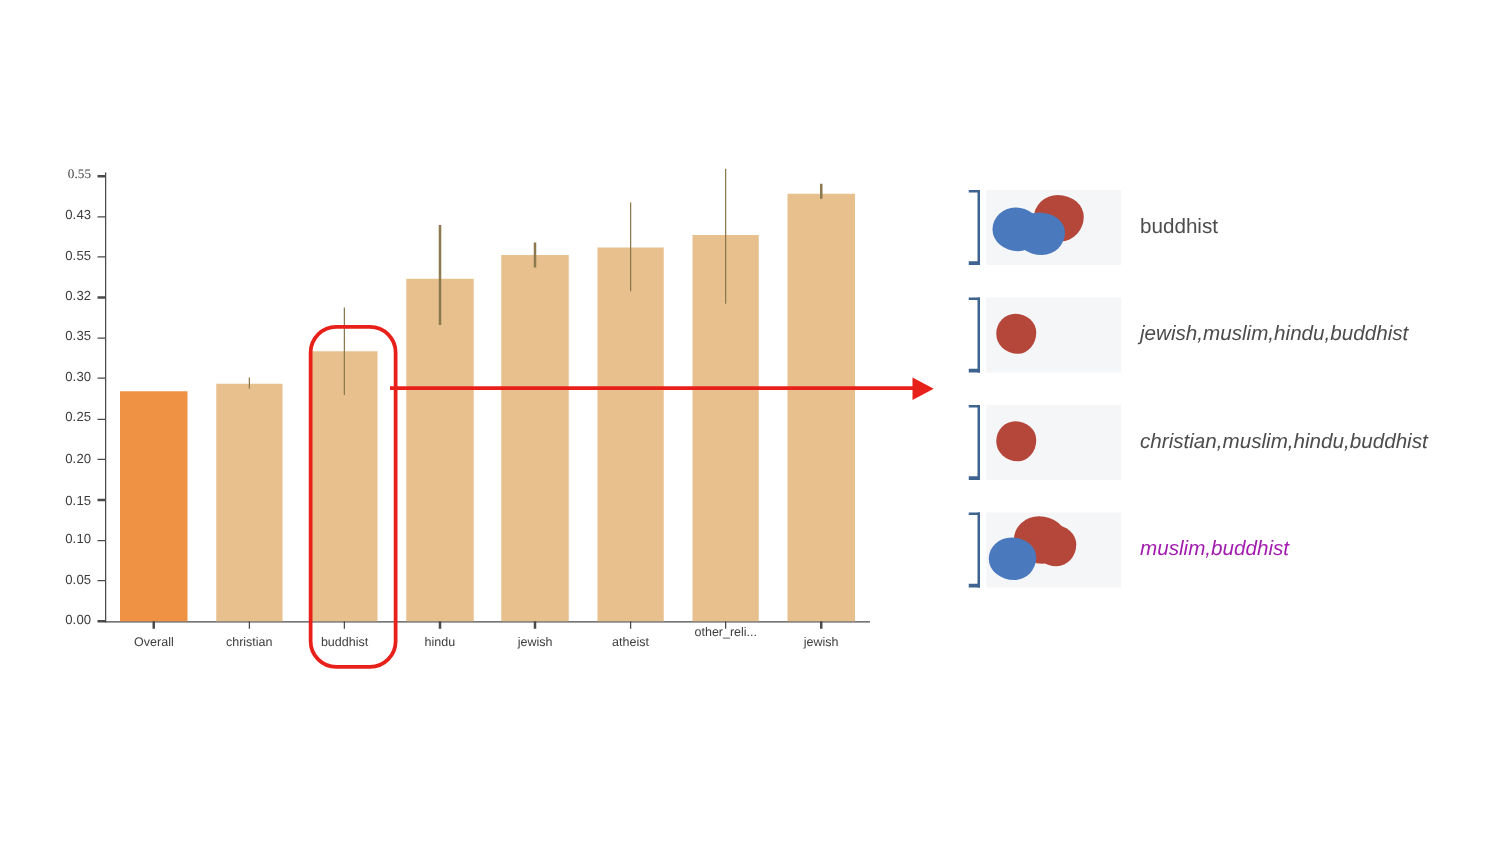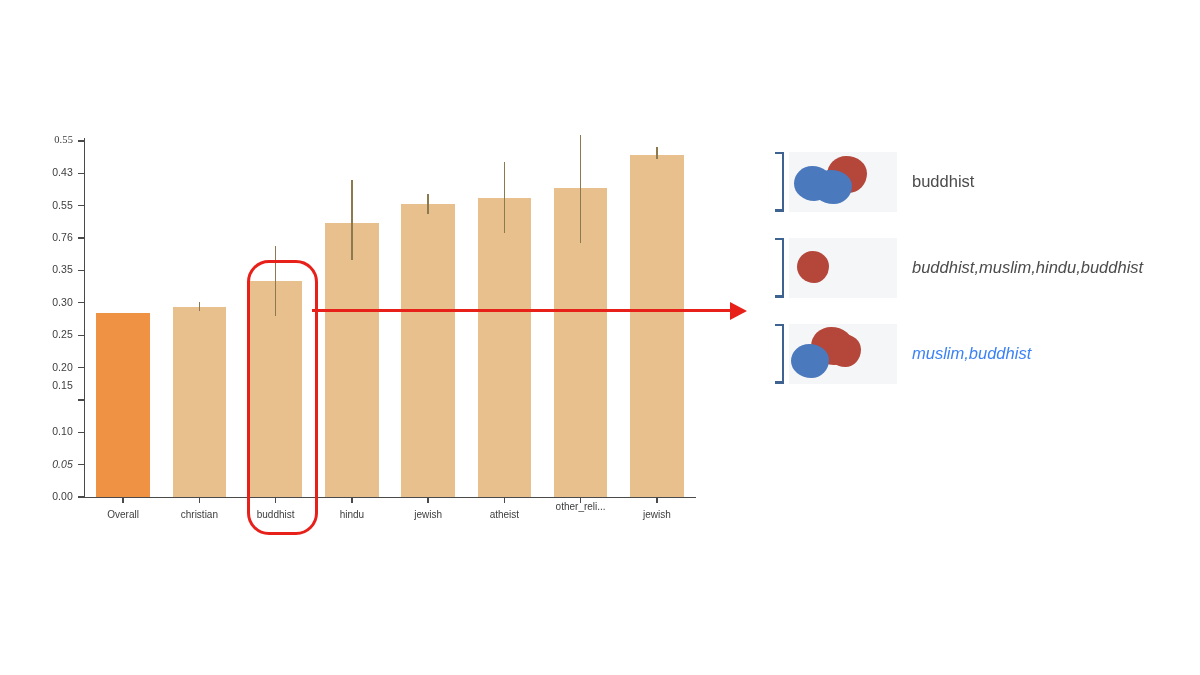--- a/index.html
+++ b/index.html
@@ -62,35 +62,35 @@
 <div id="root">
 
   <div id="chart-panel">
     <div class="axis-spine" id="y-spine"></div>
     <div class="axis-spine" id="x-spine"></div>
 
     <div id="yticks">
         <div class="ytick-line" style="left: 78px; top: 496.35px;"></div>
         <div class="ytick-label" style="left: 29px; top: 490px;">0.00</div>
         <div class="ytick-line" style="left: 78px; top: 463.986px;"></div>
-        <div class="ytick-label" style="left: 29px; top: 457.636px; font-style: italic;">0.05</div>
+        <div class="ytick-label" style="left: 29px; top: 457.636px;">0.05</div>
         <div class="ytick-line" style="left: 78px; top: 431.623px;"></div>
         <div class="ytick-label" style="left: 29px; top: 425.273px;">0.10</div>
         <div class="ytick-line" style="left: 78px; top: 399.259px;"></div>
-        <div class="ytick-label" style="left: 29px; top: 379px;">0.15</div>
+        <div class="ytick-label" style="left: 29px; top: 395px;">0.15</div>
         <div class="ytick-line" style="left: 78px; top: 366.895px;"></div>
         <div class="ytick-label" style="left: 29px; top: 360.545px;">0.20</div>
         <div class="ytick-line" style="left: 78px; top: 334.532px;"></div>
         <div class="ytick-label" style="left: 29px; top: 328.182px;">0.25</div>
         <div class="ytick-line" style="left: 78px; top: 302.168px;"></div>
         <div class="ytick-label" style="left: 29px; top: 295.818px;">0.30</div>
         <div class="ytick-line" style="left: 78px; top: 269.805px;"></div>
         <div class="ytick-label" style="left: 29px; top: 263.455px;">0.35</div>
         <div class="ytick-line" style="left: 78px; top: 237.441px;"></div>
-        <div class="ytick-label" style="left: 29px; top: 231.091px;">0.76</div>
+        <div class="ytick-label" style="left: 29px; top: 231.091px;">0.32</div>
         <div class="ytick-line" style="left: 78px; top: 205.077px;"></div>
         <div class="ytick-label" style="left: 29px; top: 198.727px;">0.55</div>
         <div class="ytick-line" style="left: 78px; top: 172.714px;"></div>
         <div class="ytick-label" style="left: 29px; top: 166.364px;">0.43</div>
         <div class="ytick-line" style="left: 78px; top: 140.35px;"></div>
         <div class="ytick-label" style="left: 29px; top: 134px; font-family: Liberation Serif, serif;">0.55</div>
       </div>
     <div id="bars">
         <div class="bar" title="Overall: 0.284" style="left: 96.4375px; top: 313.175px; width: 53.375px; height: 183.825px; background: rgb(239, 146, 67);"></div>
         <div class="bar" title="christian: 0.293" style="left: 172.688px; top: 307.349px; width: 53.375px; height: 189.651px; background: rgb(231, 192, 141);"></div>
@@ -148,30 +148,41 @@
       </div>
       <div class="legend-row">
         <div class="bracket">
           <div class="v" style="background: rgb(63, 99, 144);"></div>
           <div class="t" style="background: rgb(63, 99, 144);"></div>
           <div class="b" style="background: rgb(63, 99, 144);"></div>
         </div>
         <div class="thumb" style="background: rgb(245, 246, 248);">
           <div class="blob red" style="left: 8px; top: 13px; width: 32px; height: 32px;"></div>
         </div>
-        <div class="legend-label ital" style="color: rgb(76, 76, 76);">buddhist,muslim,hindu,buddhist</div>
+        <div class="legend-label ital" style="color: rgb(76, 76, 76);">jewish,muslim,hindu,buddhist</div>
+      </div>
+      <div class="legend-row">
+        <div class="bracket">
+          <div class="v" style="background: rgb(63, 99, 144);"></div>
+          <div class="t" style="background: rgb(63, 99, 144);"></div>
+          <div class="b" style="background: rgb(63, 99, 144);"></div>
+        </div>
+        <div class="thumb" style="background: rgb(245, 246, 248);">
+          <div class="blob red" style="left: 8px; top: 13px; width: 32px; height: 32px;"></div>
+        </div>
+        <div class="legend-label ital" style="color: rgb(76, 76, 76);">christian,muslim,hindu,buddhist</div>
       </div>
       <div class="legend-row">
         <div class="bracket">
           <div class="v" style="background: rgb(63, 99, 144);"></div>
           <div class="t" style="background: rgb(63, 99, 144);"></div>
           <div class="b" style="background: rgb(63, 99, 144);"></div>
         </div>
         <div class="thumb" style="background: rgb(245, 246, 248);">
           <div class="blob red" style="left: 22px; top: 3px; width: 42px; height: 38px;"></div>
           <div class="blob red" style="left: 38px; top: 10px; width: 34px; height: 33px;"></div>
           <div class="blob blue" style="left: 2px; top: 20px; width: 38px; height: 34px;"></div>
         </div>
-        <div class="legend-label ital" style="color: #3b82f6;">muslim,buddhist</div>
+        <div class="legend-label ital" style="color: #a21caf;">muslim,buddhist</div>
       </div>
     </div>
 
 </div>
 
 </body></html>

